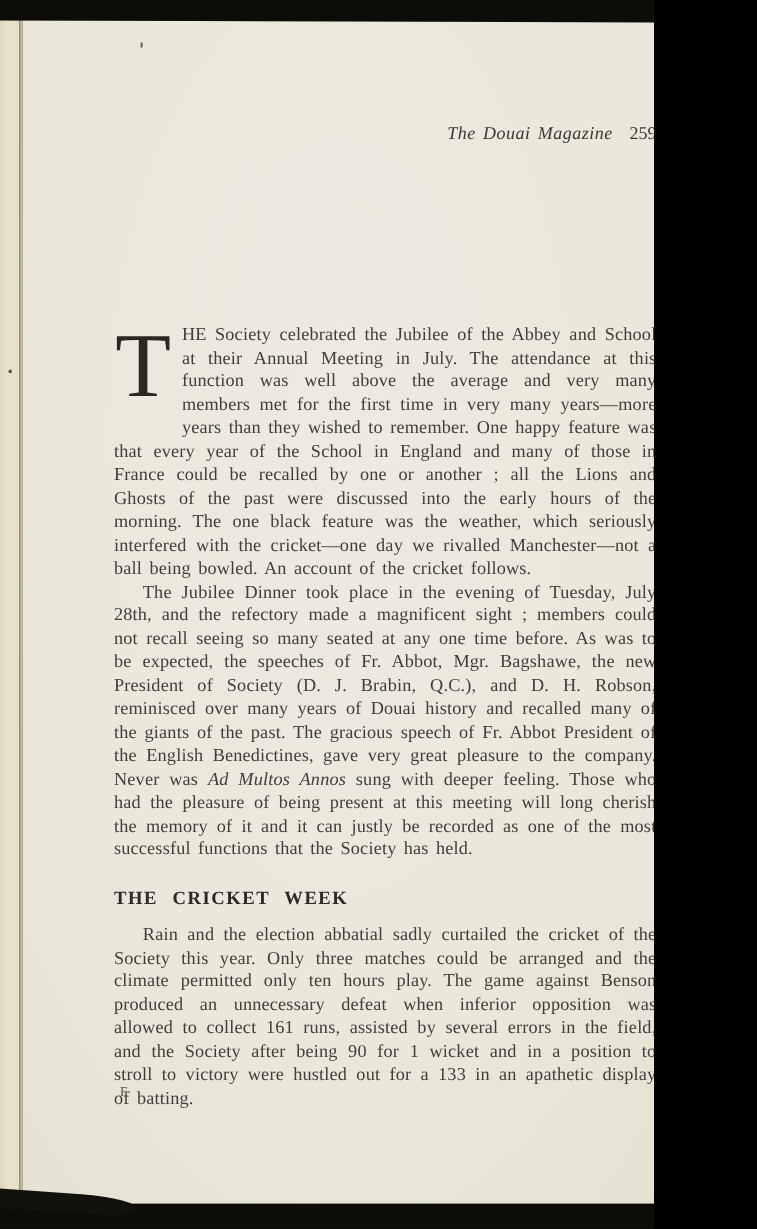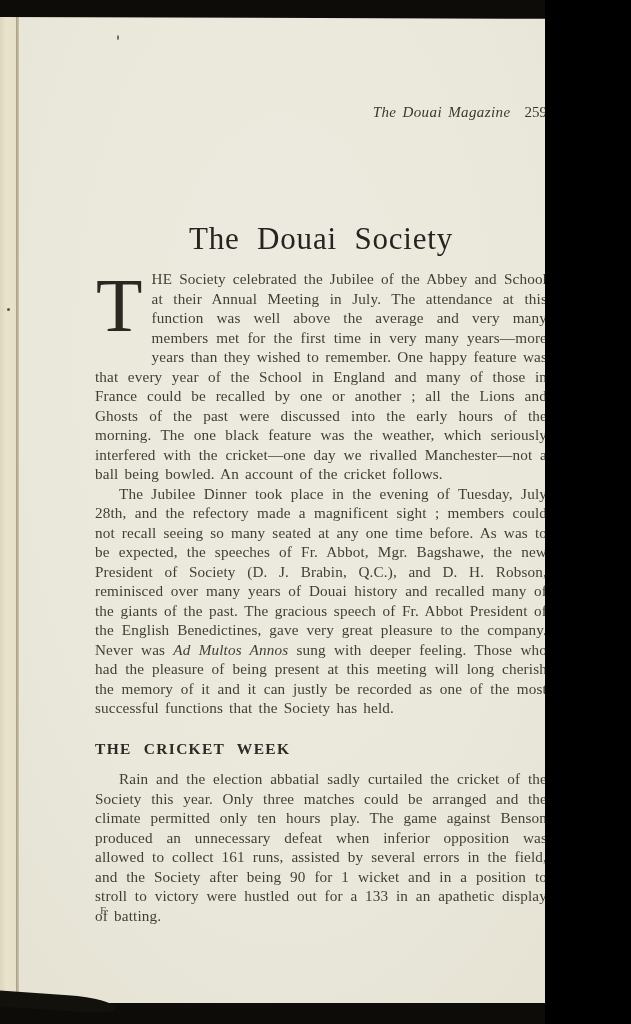--- a/index.html
+++ b/index.html
@@ -97,21 +97,20 @@
   <span class="speck s2"></span>
 
   <div class="top-bar"></div>
   <div class="bottom-bar"></div>
   <div class="corner-blob"></div>
 
   <div class="running-header">
     <span class="mag">The Douai Magazine</span><span class="pnum">259</span>
   </div>
 
-  <div class="article-title">The Douai Society</div>
 
   <div class="body-text">
     <p><span class="dropcap">T</span><span>HE Society celebrated the Jubilee of the Abbey and School at their Annual Meeting in July. The attendance at this function was well above the average and very many members met for the first time in very many years—more years than they wished to remember. One happy feature was that every year of the School in England and many of those in France could be recalled by one or another ; all the Lions and Ghosts of the past were discussed into the early hours of the morning. The one black feature was the weather, which seriously interfered with the cricket—one day we rivalled Manchester—not a ball being bowled. An account of the cricket follows.</span></p>
 
     <p class="p-indent"><span>The Jubilee Dinner took place in the evening of Tuesday, July 28th, and the refectory made a magnificent sight ; members could not recall seeing so many seated at any one time before. As was to be expected, the speeches of Fr. Abbot, Mgr. Bagshawe, the new President of Society (D. J. Brabin, Q.C.), and D. H. Robson, reminisced over many years of Douai history and recalled many of the giants of the past. The gracious speech of Fr. Abbot President of the English Benedictines, gave very great pleasure to the company. Never was </span><i>Ad Multos Annos</i><span> sung with deeper feeling. Those who had the pleasure of being present at this meeting will long cherish the memory of it and it can justly be recorded as one of the most successful functions that the Society has held.</span></p>
 
     <p class="section-heading">THE CRICKET WEEK</p>
 
     <p class="p-indent">Rain and the election abbatial sadly curtailed the cricket of the Society this year. Only three matches could be arranged and the climate permitted only ten hours play. The game against Benson produced an unnecessary defeat when inferior opposition was allowed to collect 161 runs, assisted by several errors in the field, and the Society after being 90 for 1 wicket and in a position to stroll to victory were hustled out for a 133 in an apathetic display of batting.</p>
   </div>

